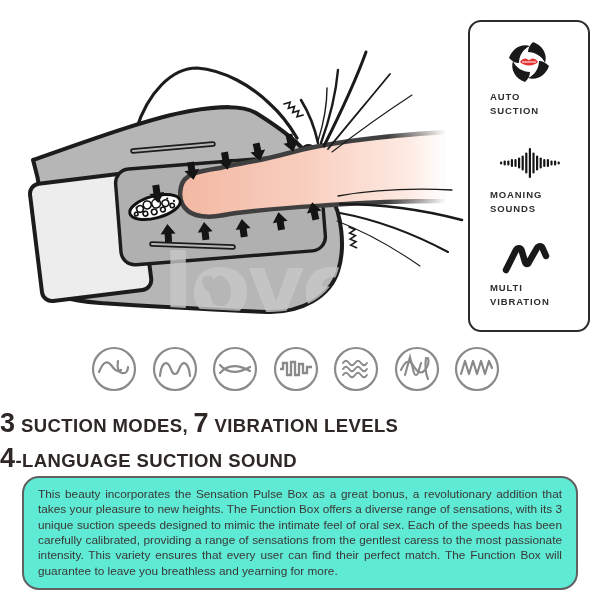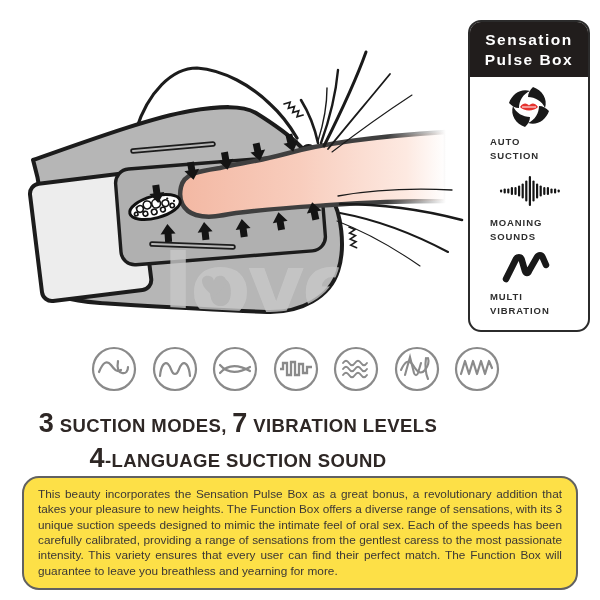--- a/index.html
+++ b/index.html
@@ -24,30 +24,30 @@
   .feature{display:flex;flex-direction:column;align-items:center;gap:5px;}
   .feature-label{
     font-size:9.5px;letter-spacing:0.9px;color:#2e2e2e;text-align:left;
     line-height:1.5;width:78px;font-weight:bold;
   }
   
   .modes-row{position:absolute;left:91px;top:346px;width:409px;display:flex;justify-content:space-between;}
   .mode-circle{width:46px;height:46px;}
   
   .headline{
-    position:absolute;left:0;top:406px;width:476px;text-align:center;
+    position:absolute;left:0;top:406px;width:476px;text-align:left;
     color:#2e2725;font-weight:bold;line-height:1.3;
   }
   .h-line{font-size:18.5px;letter-spacing:0.4px;}
   .h-num{font-size:27px;}
   
   .desc-box{
     position:absolute;left:22px;top:476px;width:556px;height:114px;
     border:2px solid #616161;border-radius:17px;box-sizing:border-box;
-    padding:9px 14px;background:#fde047;
+    padding:9px 14px;background:#5eead4;
   }
   .desc-text{
     font-size:11.8px;line-height:1.3;color:#3b3735;text-align:justify;margin:0;
   }
 </style>
 </head>
 <body>
 
 <svg class="illustration" viewBox="0 0 600 345" xmlns="http://www.w3.org/2000/svg">
   <defs>
@@ -176,24 +176,20 @@
     <path d="M337,221 C366,232 394,248 420,266" stroke-width="1.1"></path>
   </g>
 
   <g fill="none" stroke="#1a1a1a" stroke-width="1.6" stroke-linecap="round">
     <path transform="translate(284,104) rotate(35)" d="M0,0 l4,-5 l2,6 l4,-5 l2,6 l4,-5 l2,6 l4,-5"></path>
     <path transform="translate(349,227) rotate(75)" d="M0,0 l4,-5 l2,6 l4,-5 l2,6 l4,-5 l2,6 l4,-5"></path>
   </g>
 </svg>
 
 <div class="panel">
-  <div class="panel-header">
-    <span>Sensation</span><br>
-    <span>Pulse Box</span>
-  </div>
   <div class="features">
 
     <div class="feature">
       <svg width="46" height="46" viewBox="-23 -23 46 46">
         <g fill="#191919">
           <path d="M4,-20 C13,-17 19,-8 16,1 C13,-6 6,-10 -1,-10 C-1,-14 1,-17 4,-20 Z"></path>
           <path transform="rotate(90)" d="M4,-20 C13,-17 19,-8 16,1 C13,-6 6,-10 -1,-10 C-1,-14 1,-17 4,-20 Z"></path>
           <path transform="rotate(180)" d="M4,-20 C13,-17 19,-8 16,1 C13,-6 6,-10 -1,-10 C-1,-14 1,-17 4,-20 Z"></path>
           <path transform="rotate(270)" d="M4,-20 C13,-17 19,-8 16,1 C13,-6 6,-10 -1,-10 C-1,-14 1,-17 4,-20 Z"></path>
         </g>

